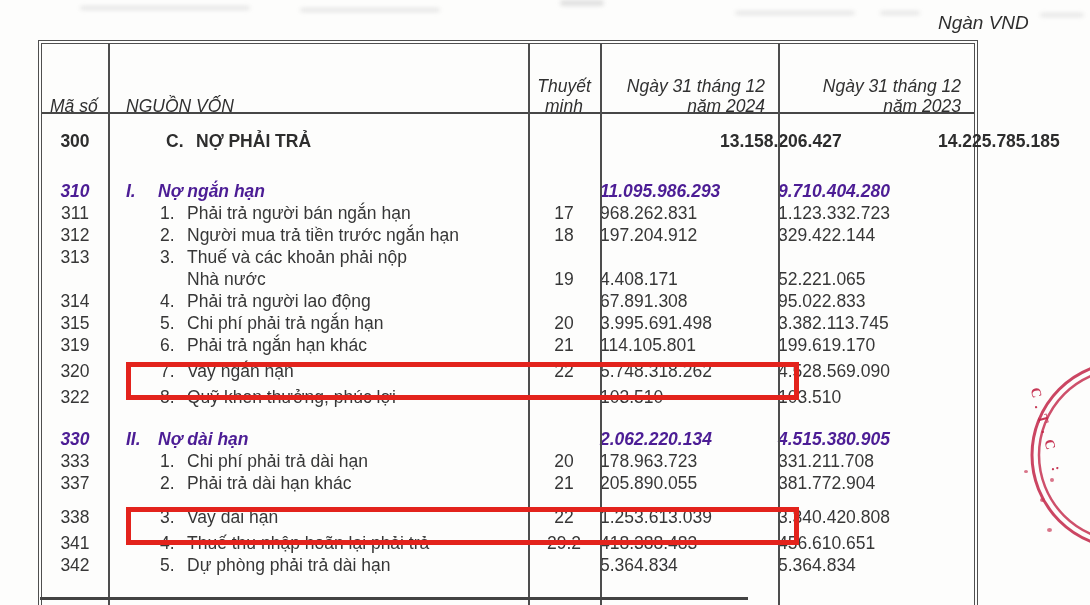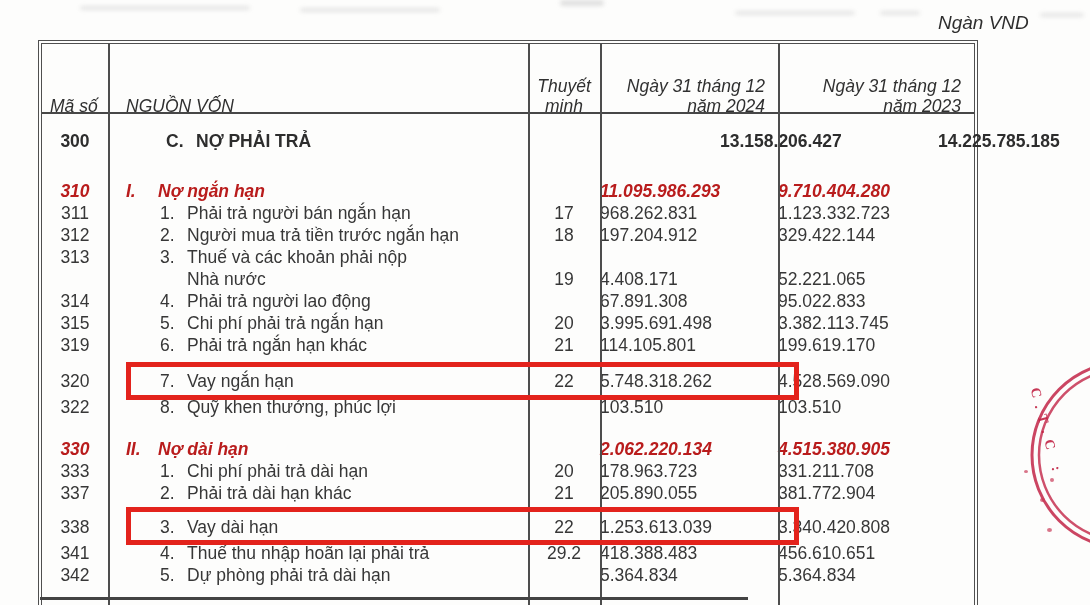--- a/index.html
+++ b/index.html
@@ -47,29 +47,29 @@
   .cell-label .prefix{flex:0 0 auto;}
   .cell-label .lbl{flex:1 1 auto;}
   .cell-label .lbl2{flex-basis:100%;}
   .cell-note{text-align:center;}
   .cell-v{}
   .cell-v24{padding-right:13px;}
   .cell-v23{padding-right:15px;}
 
   .trow.style-main{font-weight:700;color:#2d2d2d;}
   .trow.style-main .prefix{width:30px;}
-  .trow.style-section{font-weight:700;font-style:italic;color:#b91c1c;}
+  .trow.style-section{font-weight:700;font-style:italic;color:#4c1d95;}
   .trow.style-section .prefix{width:32px;}
   .trow.style-item .prefix{margin-left:34px;width:27px;}
   .trow.style-item .lbl2{margin-left:61px;}
   .trow.two-line .cell-note,.trow.two-line .cell-v{align-self:end;}
 
   .r-300{margin-top:16px;height:24px;gap:40px;}
   .r-310{margin-top:26px;}
-  .r-320{margin-top:14px;height:26px;}
+  .r-320{margin-top:4px;height:26px;}
   .r-330{margin-top:20px;}
   .r-338{margin-top:12px;height:26px;}
 
   .highlight-box{
     position:absolute;border:5px solid #e3231c;box-sizing:border-box;
     width:673px;left:126px;height:38px;background:transparent;
   }
   .hb1{top:362px;}
   .hb2{top:507px;}
 

